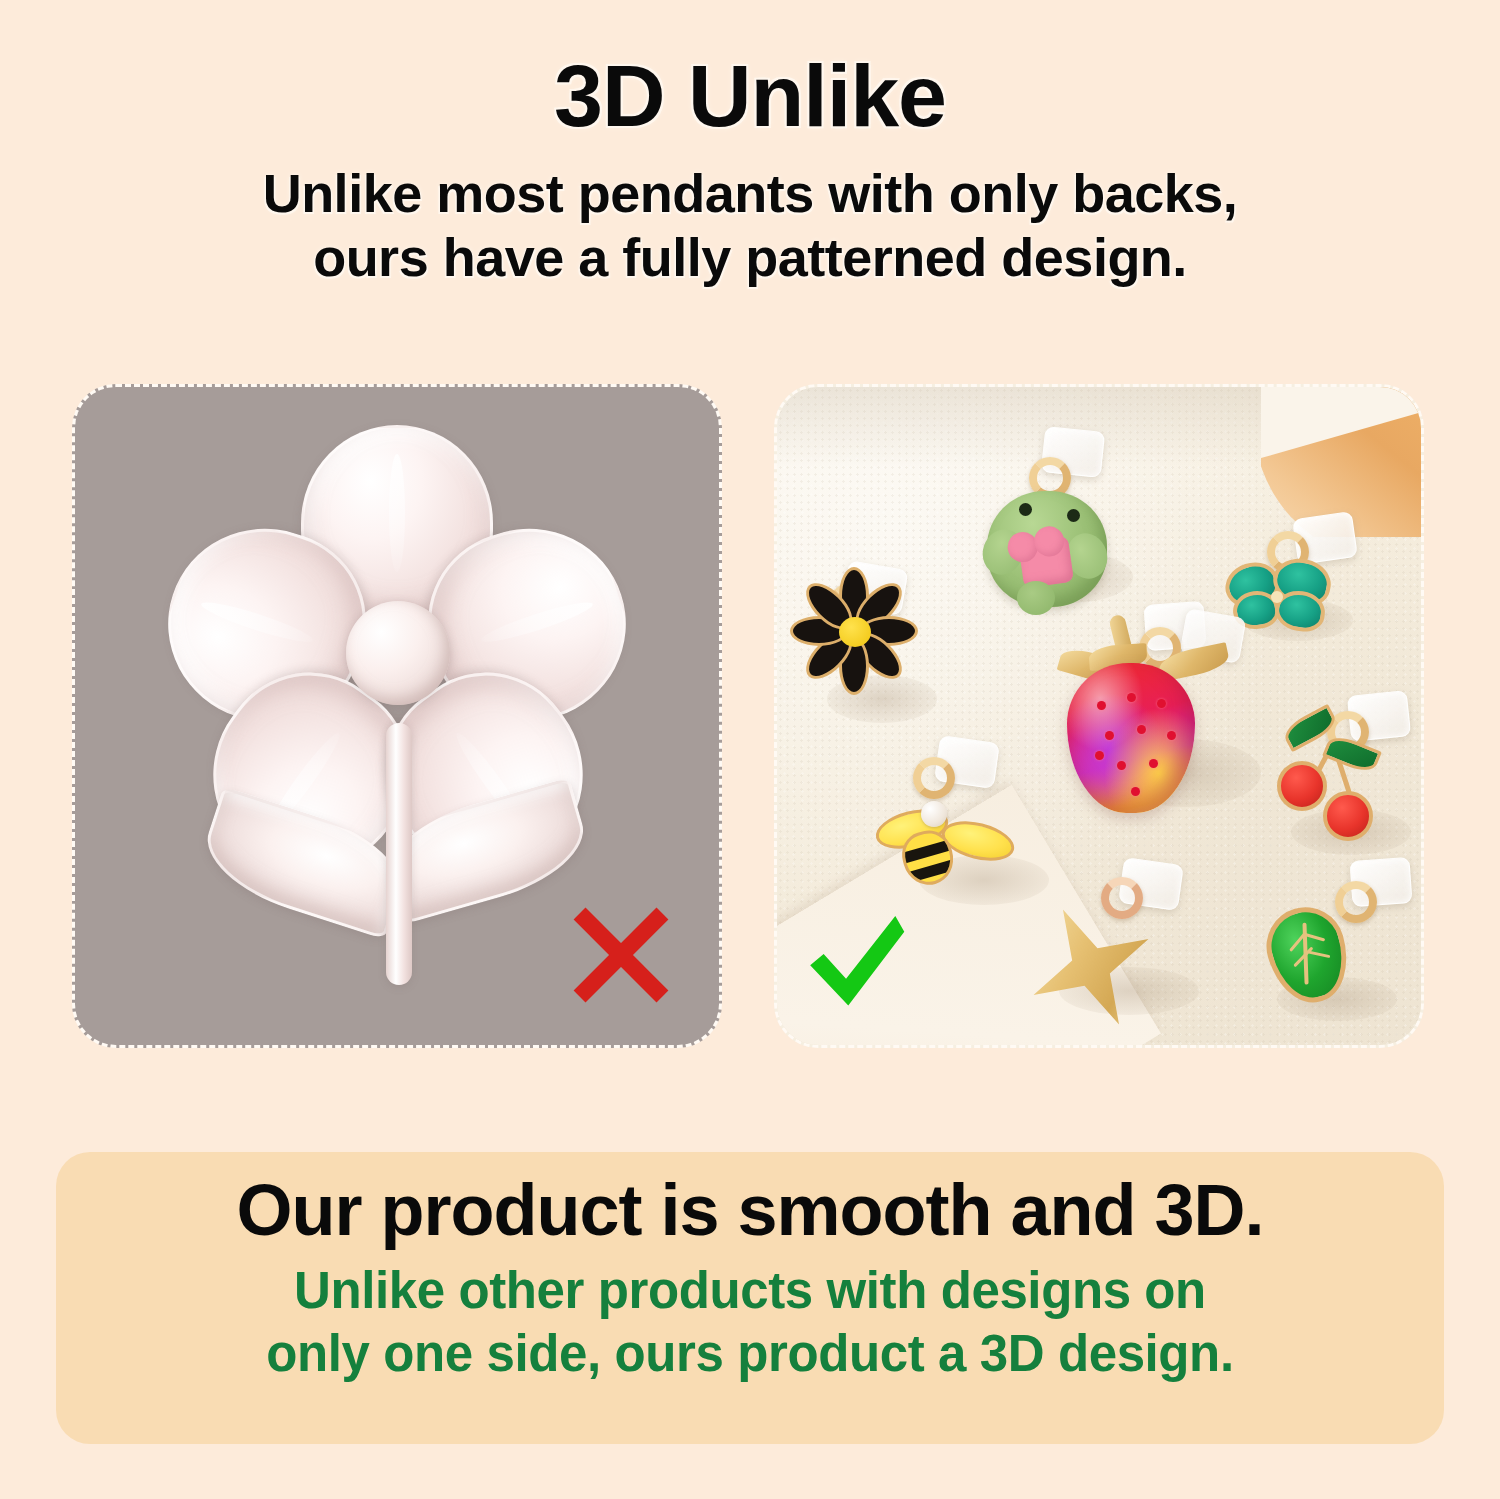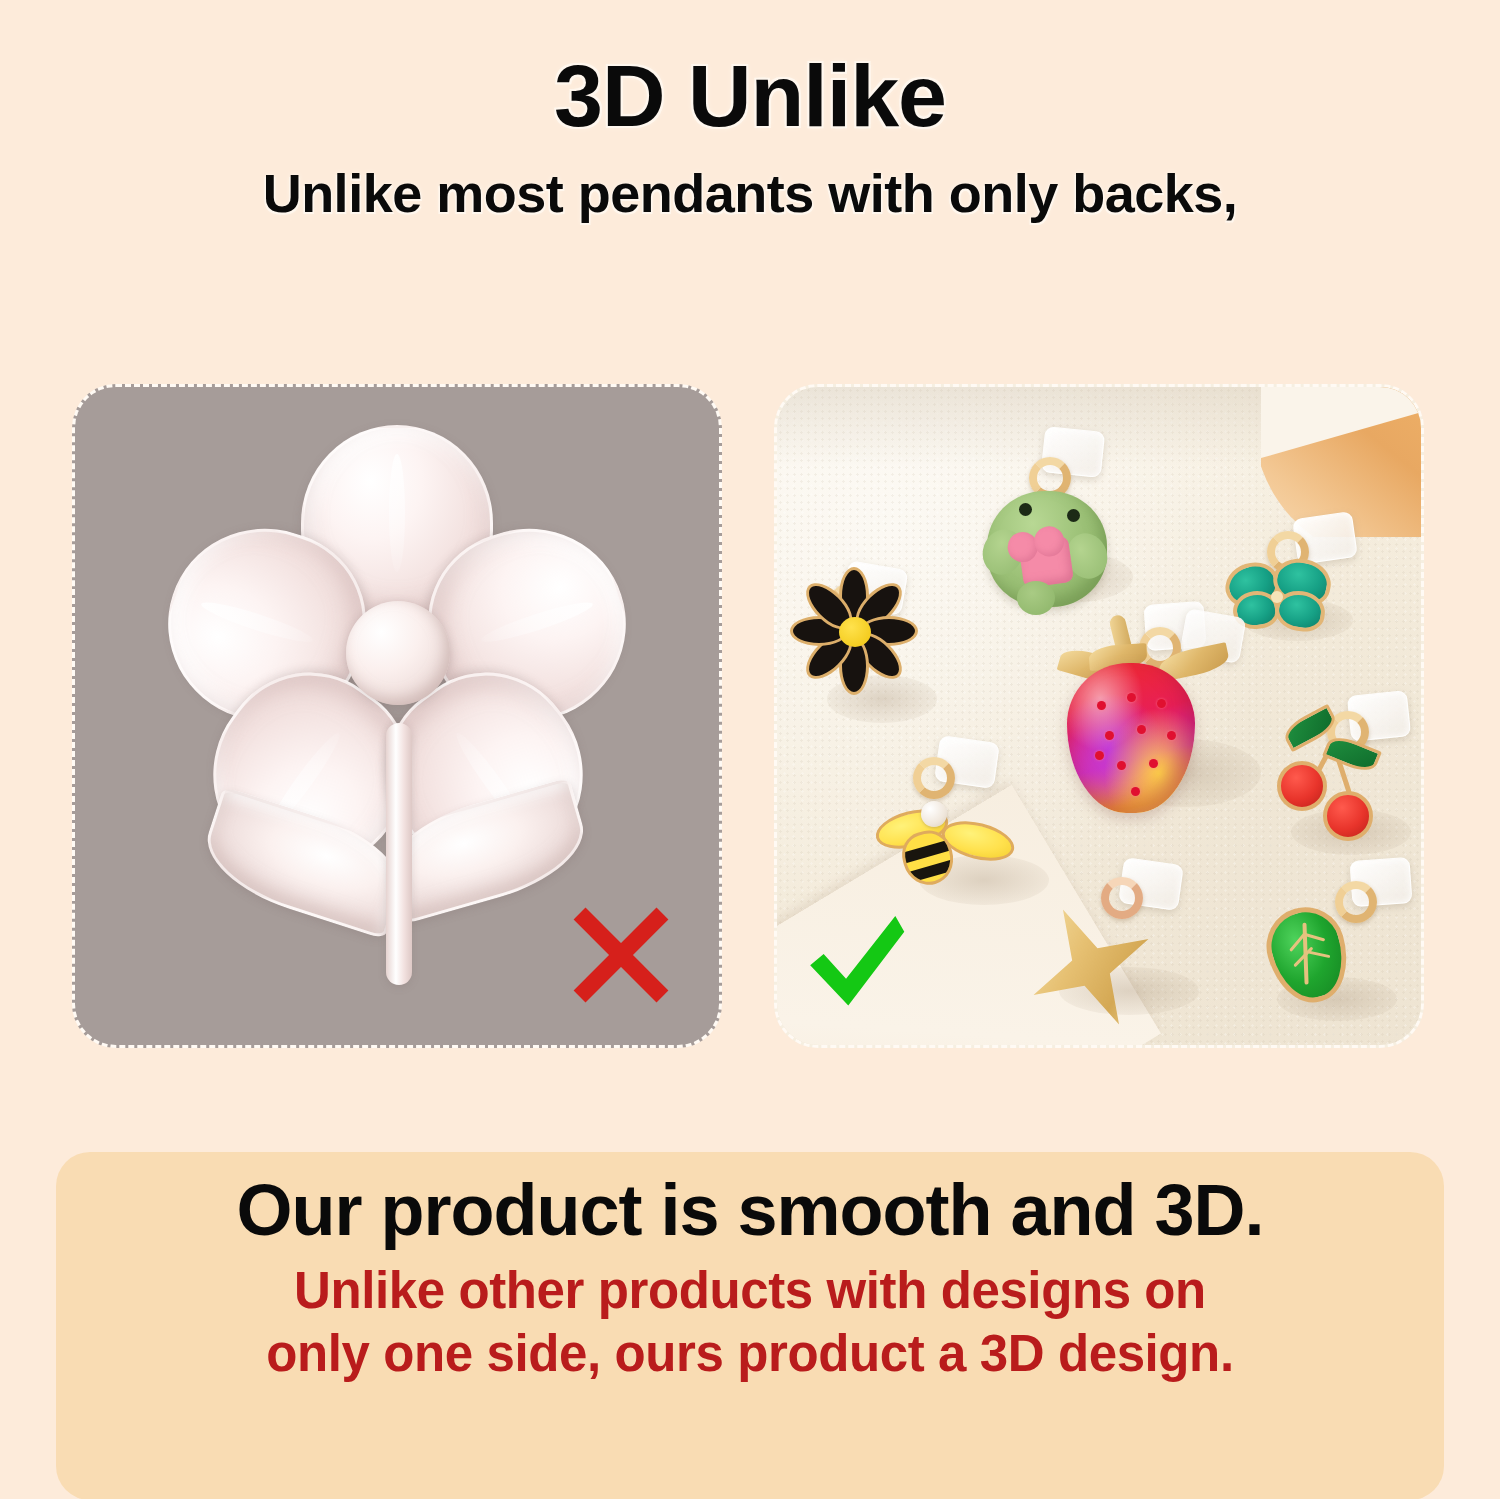--- a/index.html
+++ b/index.html
@@ -421,51 +421,52 @@
     background: linear-gradient(100deg, #f2d799, #cfa658);
     border-radius: 8px;
   }
 
   
   .caption {
     position: absolute;
     left: 56px;
     top: 1152px;
     width: 1388px;
-    height: 348px;
+    height: 292px;
     background: #f9dcb3;
     border-radius: 34px;
     text-align: center;
     box-sizing: border-box;
     padding-top: 18px;
   }
   .cap-head {
     font-size: 72px;
     font-weight: bold;
     color: #0a0a0a;
     letter-spacing: -1px;
     line-height: 1.12;
   }
   .cap-sub {
     margin-top: 8px;
     font-size: 51px;
     font-weight: bold;
-    color: #b91c1c;
+    color: #15803d;
     line-height: 1.25;
     letter-spacing: -0.4px;
   }
   .cap-sub .line { display: block; }
 </style>
 </head>
 <body>
 
 <div class="header">
   <div class="title">3D Unlike</div>
   <div class="subtitle">
     <span class="line">Unlike most pendants with only backs,</span>
+    <span class="line">ours have a fully patterned design.</span>
   </div>
 </div>
 
 <div class="panels">
 
   <div class="panel panel-bad">
 
     <div class="flower-wrap">
       <div class="petal p1"></div>
       <div class="petal p2"></div>

